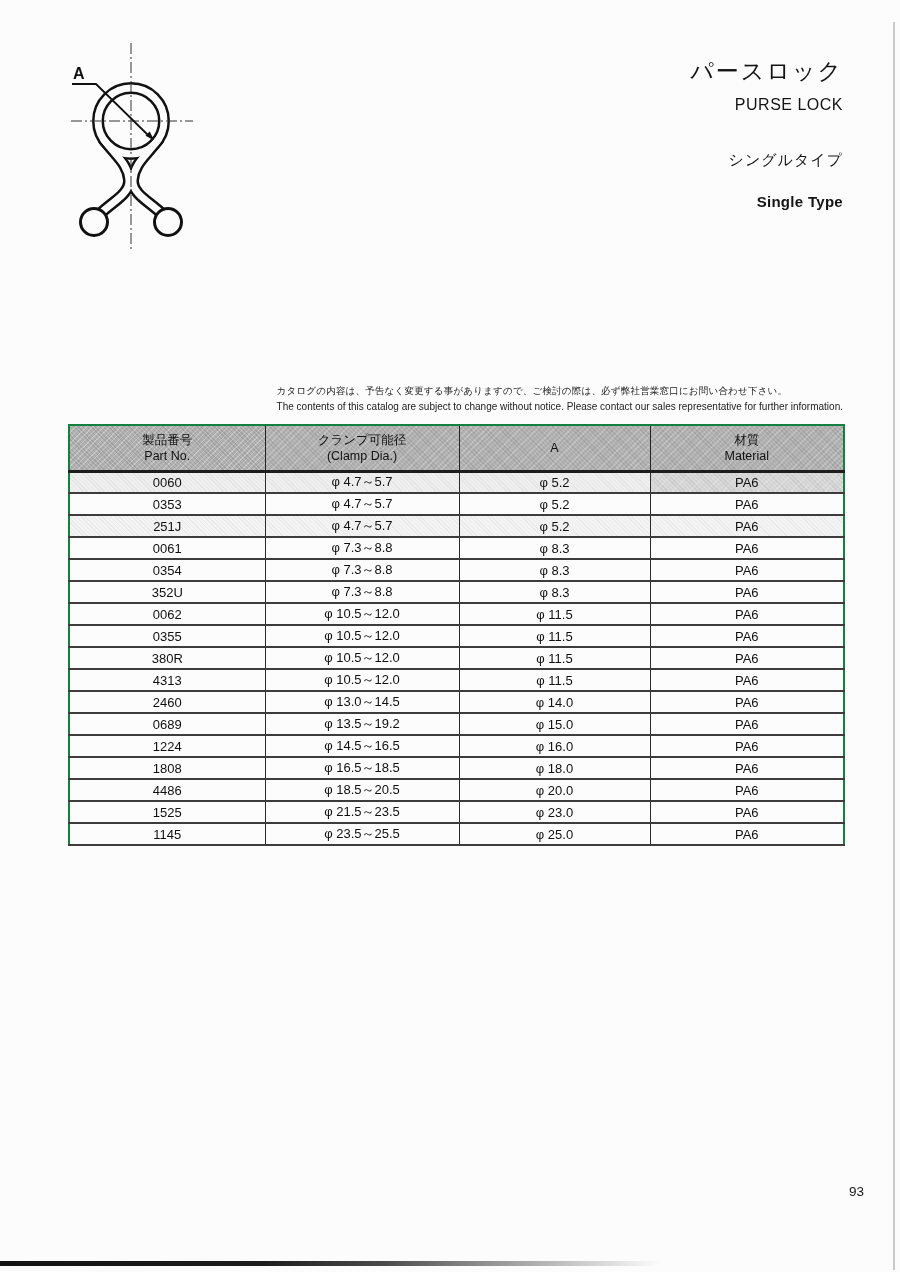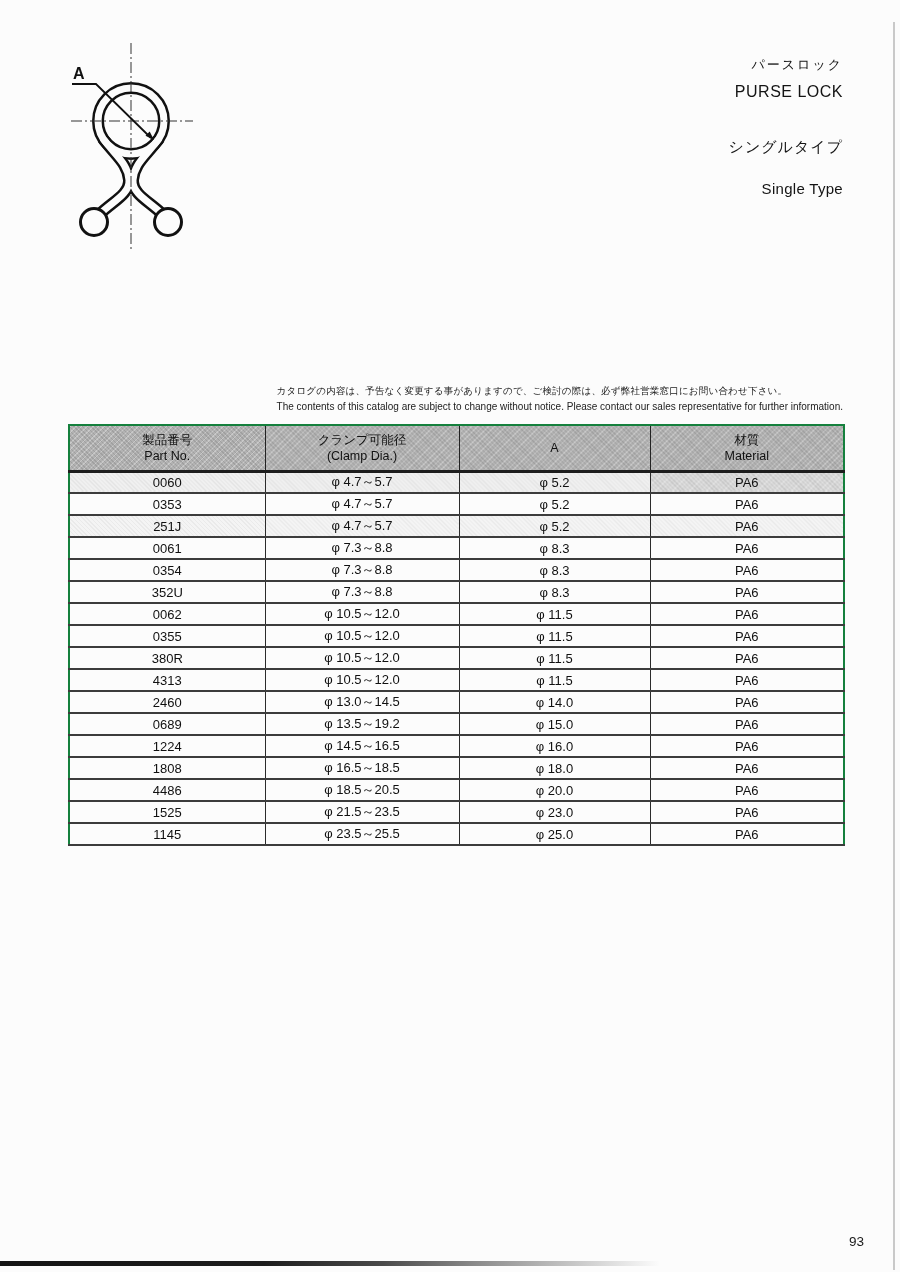--- a/index.html
+++ b/index.html
@@ -9,24 +9,24 @@
     background:#fcfcfc; overflow:hidden;
     font-family:"Liberation Sans", sans-serif;
     color:#141414;
   }
 
   
   .diagram { position:absolute; left:35px; top:25px; }
 
   
   .titleblock { position:absolute; top:56px; right:57px; text-align:right; }
-  .title-jp   { font-size:13px; letter-spacing:2px; margin-bottom:9px; }
+  .title-jp   { font-size:23px; letter-spacing:2px; margin-bottom:9px; }
   .title-en   { font-size:16px; letter-spacing:0.5px; margin-bottom:37px; }
   .subtitle-jp{ font-size:15px; letter-spacing:1px; margin-bottom:23px; }
-  .subtitle-en{ font-size:15px; font-weight:normal; letter-spacing:0.3px; }
+  .subtitle-en{ font-size:15px; font-weight:bold; letter-spacing:0.3px; }
 
   
   .notice { position:absolute; top:385px; right:57px; text-align:left; color:#222; }
   .notice-jp { font-size:9.5px; letter-spacing:0.2px; margin-bottom:3px; }
   .notice-en { font-size:10px; }
 
   
   table.parts {
     position:absolute; left:68px; top:424px; width:775px;
     border-collapse:collapse; table-layout:fixed;
@@ -50,21 +50,21 @@
   }
   tbody tr:nth-child(1) td { background-color:#f0f0f0;
       background-image:repeating-linear-gradient(45deg, rgba(0,0,0,.05) 0 1px, rgba(0,0,0,0) 1px 3px); }
   tbody tr:nth-child(1) td:last-child { background-color:#d9d9d9;
       background-image:repeating-linear-gradient(45deg, rgba(0,0,0,.09) 0 1px, rgba(0,0,0,0) 1px 3px),
                        repeating-linear-gradient(-45deg, rgba(255,255,255,.30) 0 1px, rgba(0,0,0,0) 1px 4px); }
   tbody tr:nth-child(3) td { background-color:#f4f4f4;
       background-image:repeating-linear-gradient(45deg, rgba(0,0,0,.04) 0 1px, rgba(0,0,0,0) 1px 3px); }
 
   
-  .page-number { position:absolute; left:849px; top:1234px; font-size:13.5px; color:#1a1a1a; }
+  .page-number { position:absolute; left:849px; top:1184px; font-size:13.5px; color:#1a1a1a; }
   .scan-bottom {
     position:absolute; left:0; top:1261px; width:660px; height:5px;
     background:linear-gradient(to right,#141414 0%, #1d1d1d 40%, #4a4a4a 58%, #8a8a8a 72%, rgba(160,160,160,0) 100%);
   }
   .scan-right {
     position:absolute; left:893px; top:22px; width:2px; height:1248px;
     background:#c9c9c9;
   }
 </style>
 </head>

